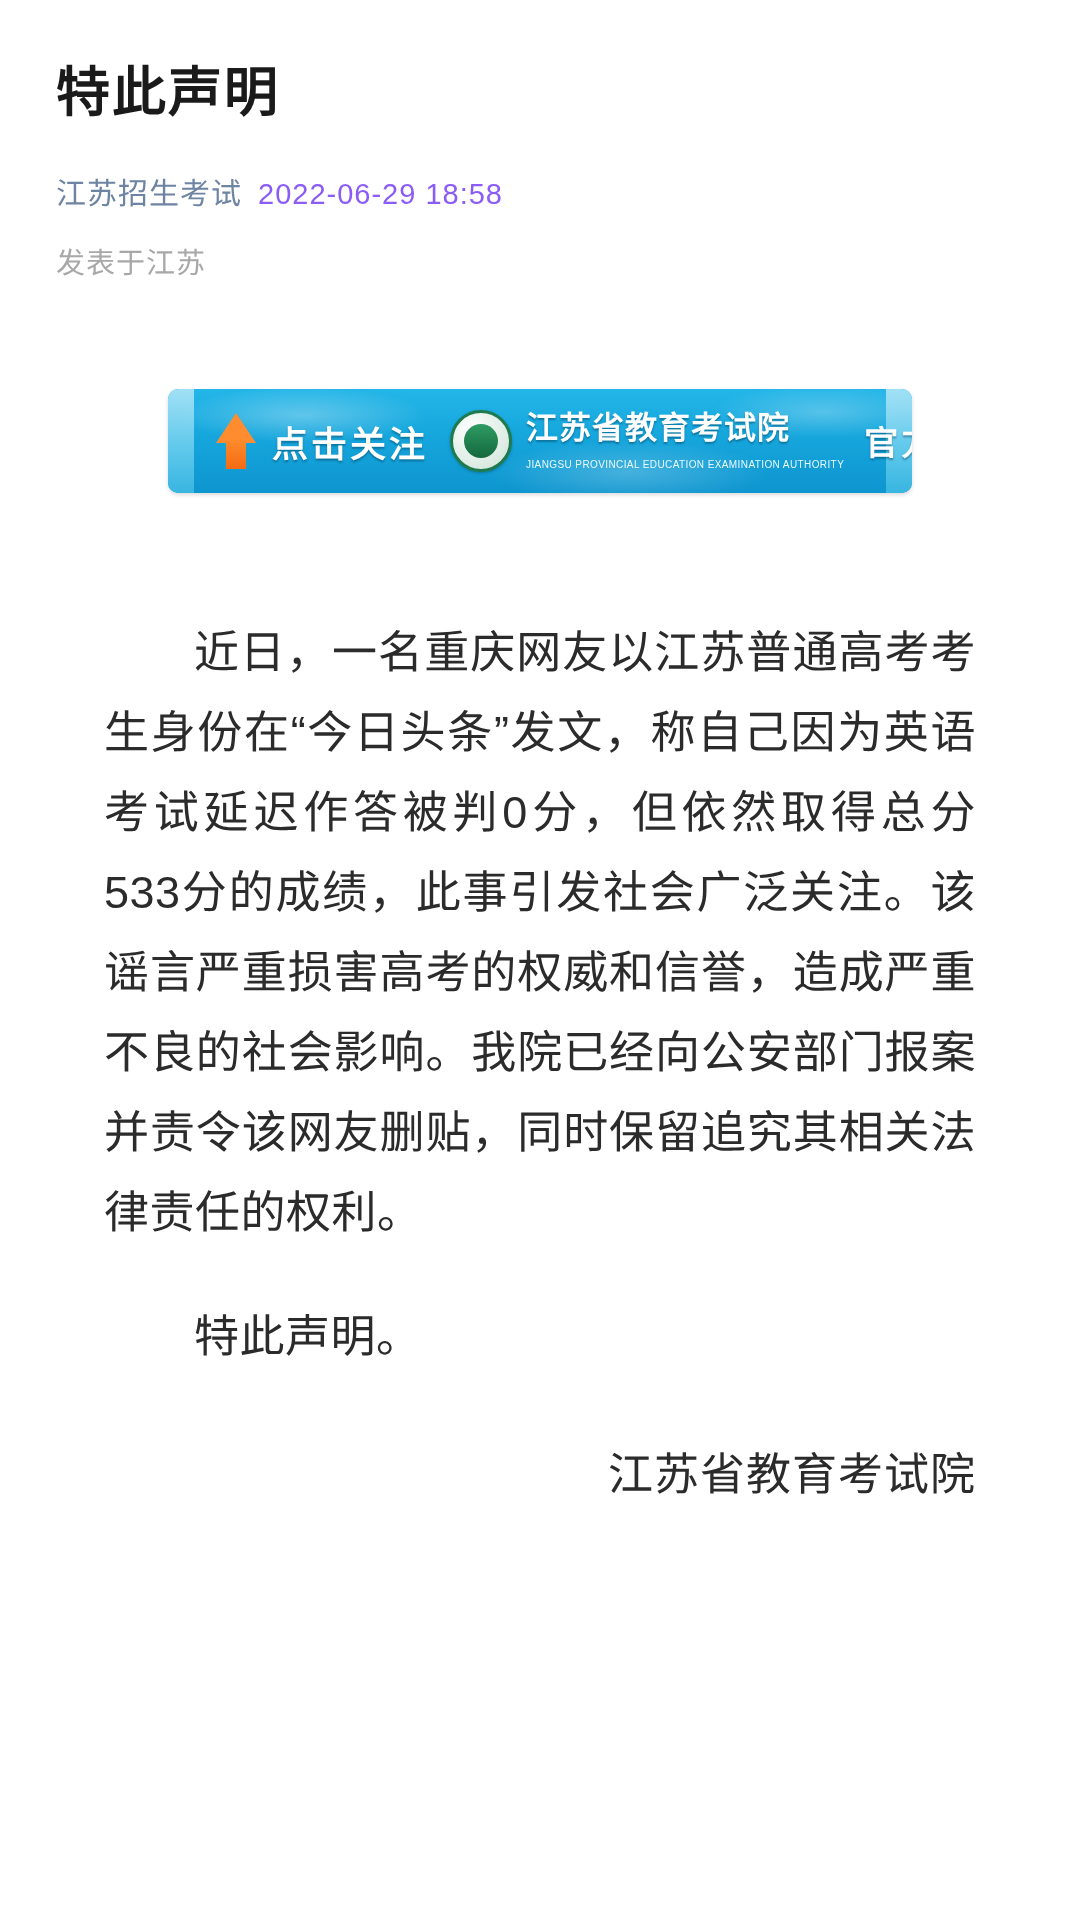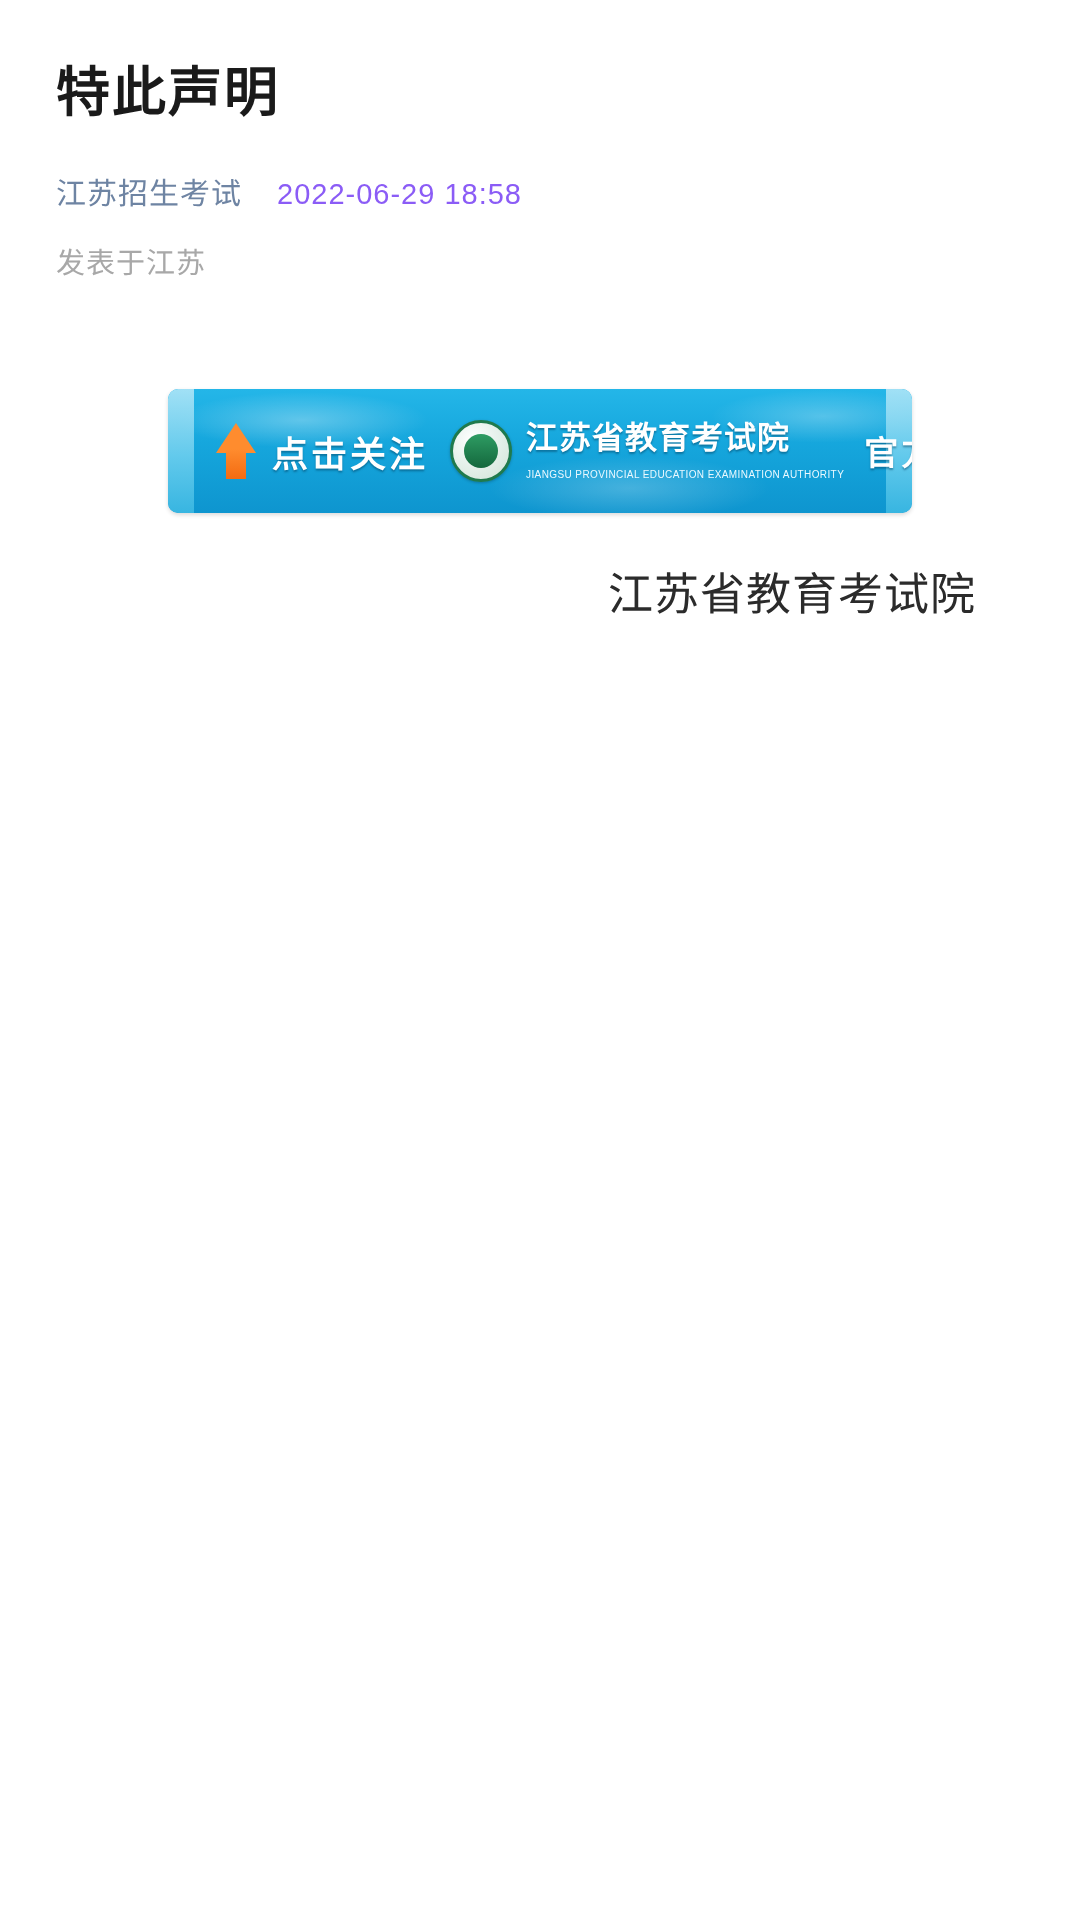--- a/index.html
+++ b/index.html
@@ -27,21 +27,21 @@
     font-weight: bold;
     letter-spacing: 2px;
     color: #1a1a1a;
     margin: 0 0 44px 0;
     line-height: 1.2;
   }
 
   .meta-row {
     display: flex;
     align-items: baseline;
-    gap: 35px;
+    gap: 16px;
     margin-bottom: 26px;
   }
   .account-name {
     font-size: 30px;
     color: #6e84a3;
     letter-spacing: 1px;
   }
   .publish-time {
     font-size: 29px;
     color: #8b5cf6;
@@ -56,21 +56,21 @@
 
   
   .banner-wrap {
     margin: 108px 0 0 0;
     display: flex;
     justify-content: center;
   }
   .banner {
     position: relative;
     width: 744px;
-    height: 124px;
+    height: 104px;
     border-radius: 10px;
     background:
       linear-gradient(180deg, #24b6e8 0%, #16a7dd 42%, #0e95cf 100%);
     overflow: hidden;
     box-shadow: 0 2px 4px rgba(0,0,0,.15);
     display: flex;
     align-items: center;
   }
   .banner::before {
     
@@ -248,18 +248,22 @@
 
       <div class="banner-org">
         <div class="banner-org-cn">江苏省教育考试院</div>
         <div class="banner-org-en">JIANGSU PROVINCIAL EDUCATION EXAMINATION AUTHORITY</div>
       </div>
 
       <div class="banner-wechat">官方微信</div>
     </div>
   </div>
 
+  <div class="body-wrap">
+    <p class="body-paragraph first">近日，一名重庆网友以江苏普通高考考生身份在“今日头条”发文，称自己因为英语考试延迟作答被判0分，但依然取得总分533分的成绩，此事引发社会广泛关注。该谣言严重损害高考的权威和信誉，造成严重不良的社会影响。我院已经向公安部门报案并责令该网友删贴，同时保留追究其相关法律责任的权利。</p>
+    <p class="body-paragraph second">特此声明。</p>
+  </div>
 
   <div class="sign-block">
     <div class="sign-line">江苏省教育考试院</div>
   </div>
 
 </div>
 
 </body></html>

